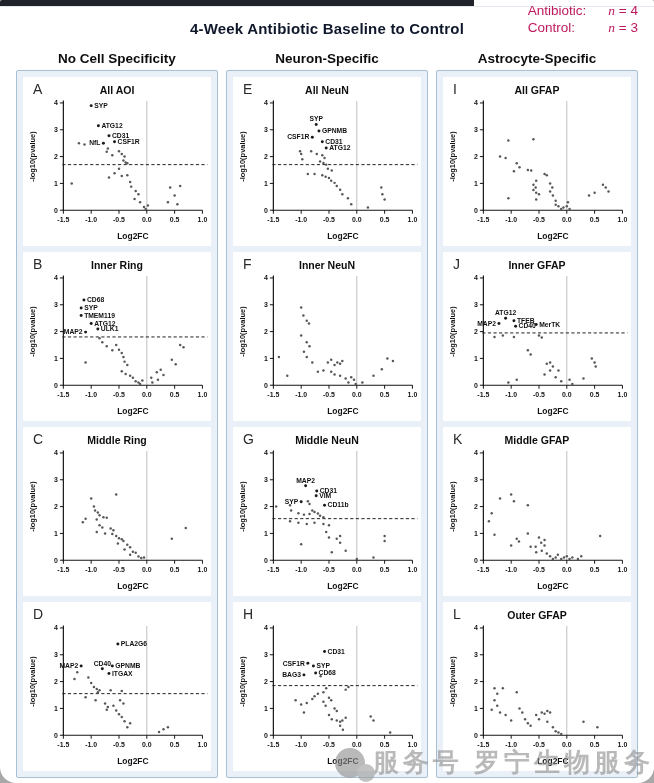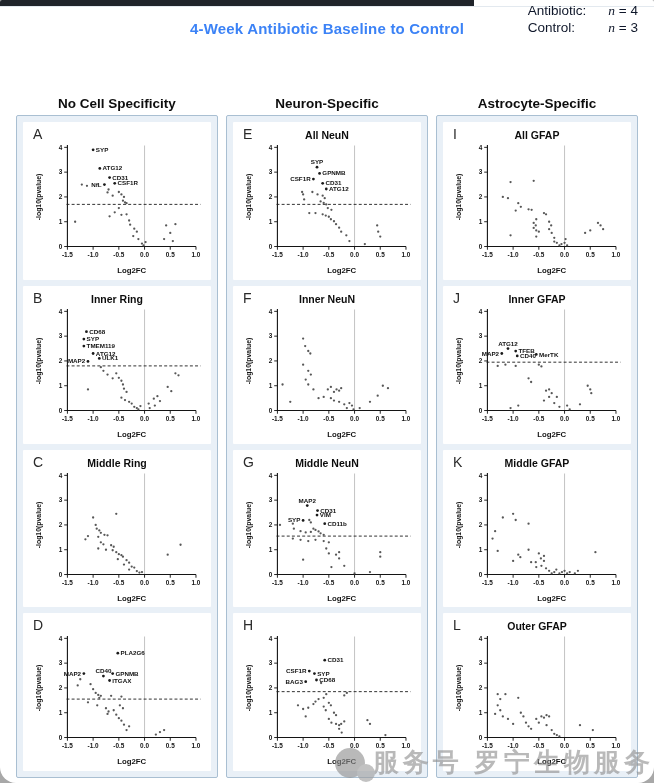--- a/index.html
+++ b/index.html
@@ -2,27 +2,27 @@
 <html><head>
 <meta charset="utf-8">
 <style>
   html,body{margin:0;padding:0;background:#a8a8a8;}
   .page{position:relative;width:654px;height:783px;background:#ffffff;
         font-family:"Liberation Sans",sans-serif;overflow:hidden;
         border-radius:2px 2px 16px 16px;}
   .topbar{position:absolute;top:0;left:0;width:474px;height:6px;background:#20242a;}
   .topline{position:absolute;top:6px;left:0;width:100%;height:1px;background:#e3e9ef;}
   .title{position:absolute;top:20px;left:0;width:654px;text-align:center;
-         font-size:15px;font-weight:bold;color:#3b82f6;letter-spacing:.2px;}
+         font-size:15px;font-weight:bold;color:#0f172a;letter-spacing:.2px;}
   .legend{position:absolute;top:3px;right:16px;display:grid;
           grid-template-columns:auto auto;column-gap:22px;row-gap:1px;
-          font-size:13.5px;color:#0f172a;}
+          font-size:13.5px;color:#be185d;}
   .legend i{font-family:"Liberation Serif",serif;}
   .cols{position:absolute;top:52px;left:16px;right:16px;bottom:5px;
-        display:flex;gap:8px;margin-top:45px;}
+        display:flex;gap:8px;}
   .col{flex:1;display:flex;flex-direction:column;min-width:0;}
   .colheader{text-align:center;font-size:13.5px;font-weight:bold;color:#0d0d0d;
              height:15px;line-height:14px;}
   .colbox{flex:1;margin-top:3px;background:#e9f0f7;border:1px solid #a9bfd2;
           border-radius:2px;padding:6px;display:flex;flex-direction:column;gap:6px;}
   .panel{flex:1;background:#ffffff;position:relative;border-radius:1px;}
   .pletter{position:absolute;top:4px;left:10px;font-size:14px;color:#2a2a2a;}
   .ptitle{position:absolute;top:7px;left:0;right:0;text-align:center;
           font-weight:bold;font-size:10.5px;color:#0d0d0d;}
   svg.plot{position:absolute;left:0;top:18px;width:100%;height:calc(100% - 20px);}
@@ -51,20 +51,21 @@
     <span><i>n</i> <span>= 3</span></span>
   </div>
 
   <div class="cols">
 
     <div class="col">
       <div class="colheader">No Cell Specificity</div>
       <div class="colbox">
         <div class="panel">
           <span class="pletter">A</span>
+          <span class="ptitle">All AOI</span>
           <svg class="plot" viewBox="0 0 188 150" preserveAspectRatio="xMidYMid meet">
               <line x1="124" y1="6" x2="124" y2="116" stroke="#bfbfbf" stroke-width="1"></line>
               <line x1="40" y1="116.6" x2="40" y2="5.5" stroke="#141414" stroke-width="1.2"></line>
               <line x1="39.4" y1="116" x2="180" y2="116" stroke="#141414" stroke-width="1.2"></line>
               <line x1="40" y1="116" x2="36.5" y2="116" stroke="#141414" stroke-width="1"></line>
               <text x="34.5" y="118.4" text-anchor="end" font-size="7" font-weight="bold" fill="#141414">0</text>
               <line x1="40" y1="89" x2="36.5" y2="89" stroke="#141414" stroke-width="1"></line>
               <text x="34.5" y="91.4" text-anchor="end" font-size="7" font-weight="bold" fill="#141414">1</text>
               <line x1="40" y1="62" x2="36.5" y2="62" stroke="#141414" stroke-width="1"></line>
               <text x="34.5" y="64.4" text-anchor="end" font-size="7" font-weight="bold" fill="#141414">2</text>

